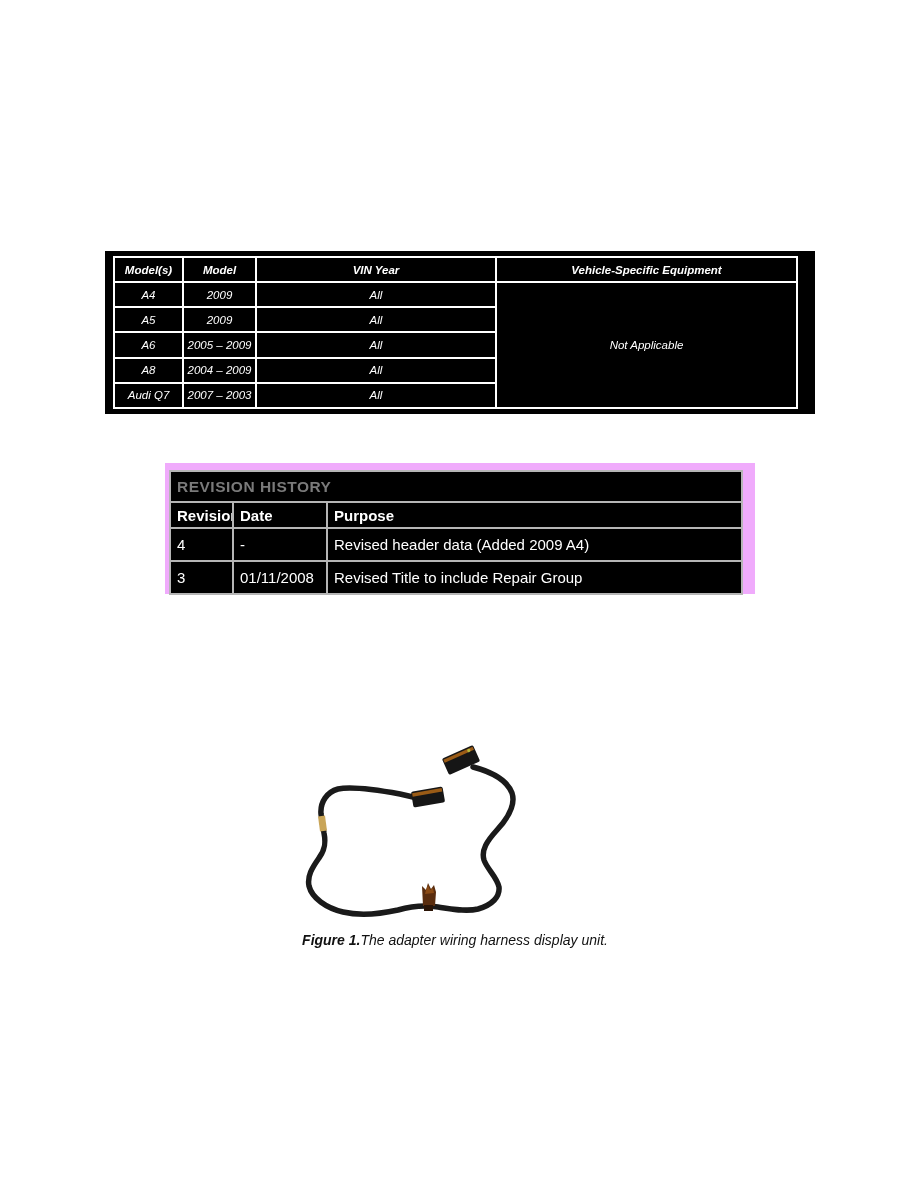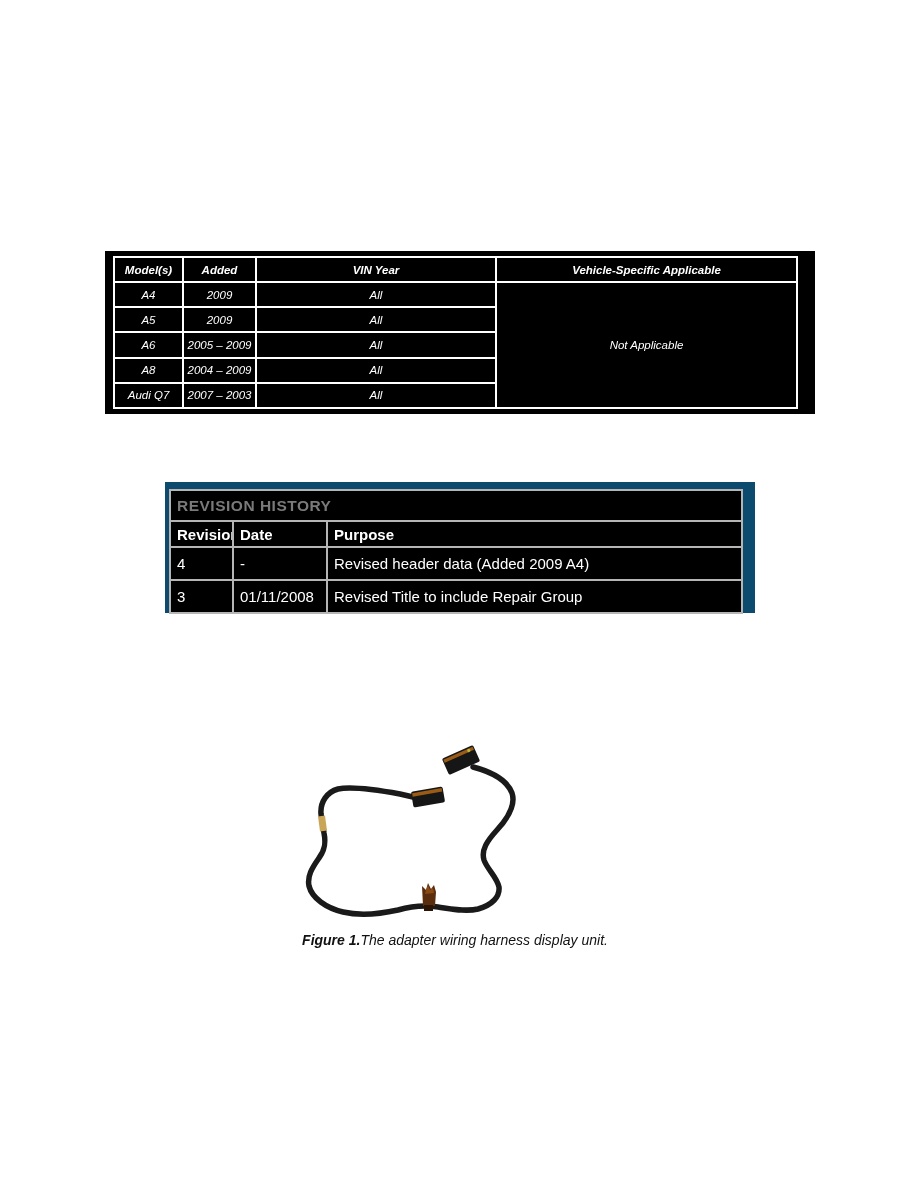--- a/index.html
+++ b/index.html
@@ -47,24 +47,24 @@
   .veh-table th { font-weight: bold; }
   .col-model { width: 69px; }
   .col-year  { width: 73px; }
   .col-vin   { width: 240px; }
   .col-equip { width: auto; }
 
   
   .rev-wrap {
     position: absolute;
     left: 165px;
-    top: 482px;
+    top: 463px;
     width: 590px;
     height: 131px;
-    background: #0c4a6e;
+    background: #f0abfc;
     box-sizing: border-box;
     padding: 7px 12px 4px 4px;
   }
   .rev-table {
     width: 100%;
     height: 100%;
     border-collapse: collapse;
     table-layout: fixed;
     background: #000000;
   }
@@ -118,23 +118,23 @@
     <table class="veh-table">
       <colgroup>
         <col class="col-model">
           <col class="col-year">
           <col class="col-vin">
           <col class="col-equip">
       </colgroup>
       <tbody>
           <tr>
         <th>Model(s)</th>
-        <th>Added</th>
+        <th>Model</th>
         <th>VIN Year</th>
-        <th>Vehicle-Specific Applicable</th>
+        <th>Vehicle-Specific Equipment</th>
       </tr>
       <tr>
         <td>A4</td>
         <td>2009</td>
         <td>All</td>
         <td rowspan="5">Not Applicable</td>
       </tr>
       <tr>
         <td>A5</td>
         <td>2009</td>

